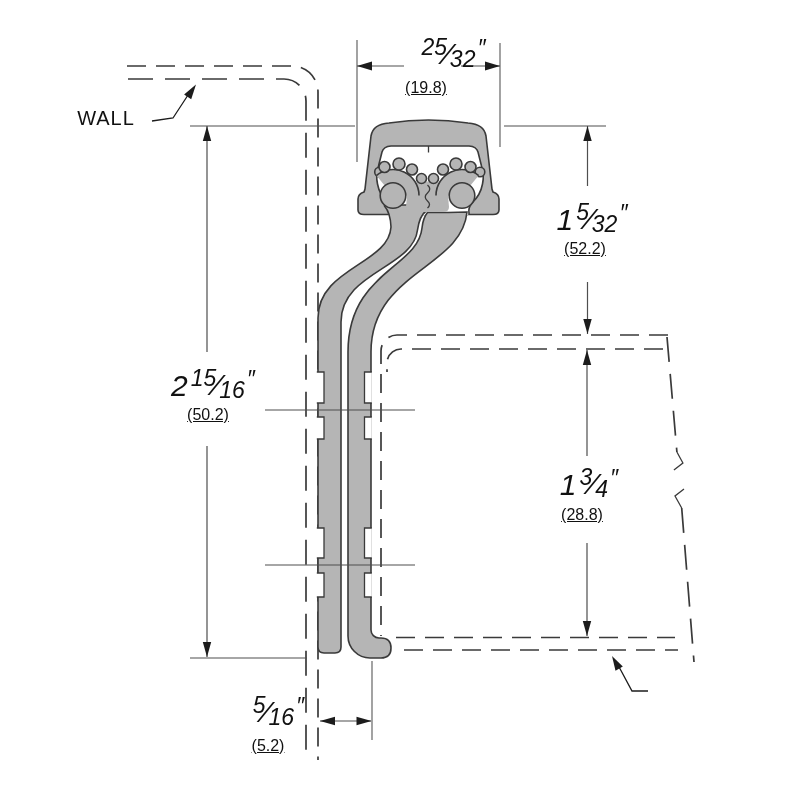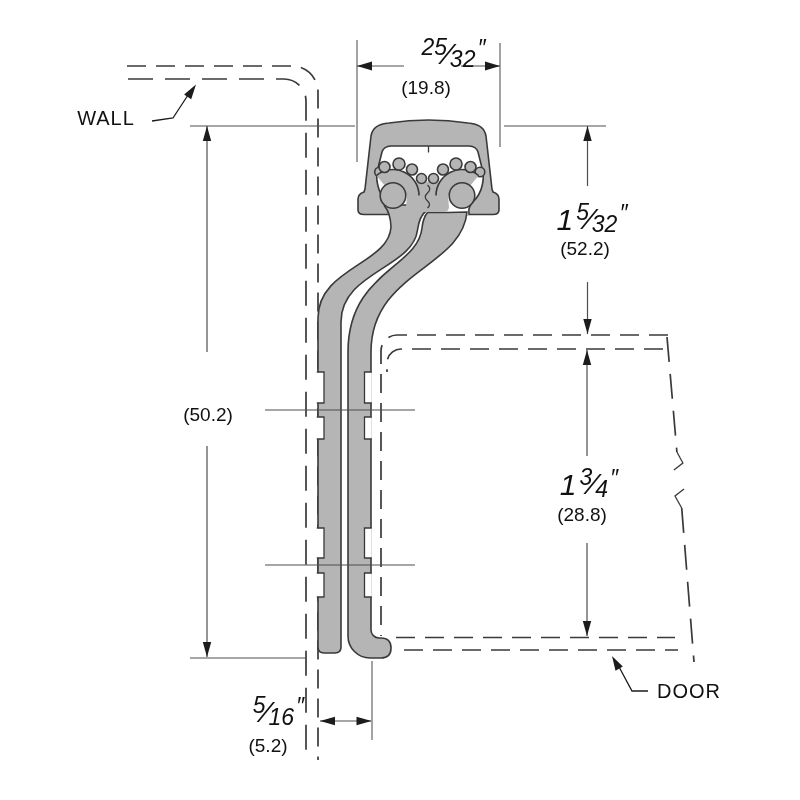--- a/index.html
+++ b/index.html
@@ -22,21 +22,21 @@
   .dimline{fill:none;stroke:var(--dim);stroke-width:1.2;}
   .arrow{fill:#1c1c1c;stroke:none;}
   .leader{fill:none;stroke:#1c1c1c;stroke-width:1.3;}
   .dim-frac{position:absolute;transform:translate(-50%,-50%);white-space:nowrap;
     font-size:30px;line-height:1;color:var(--ink);font-style:italic;}
   .whole{margin-right:3px;}
   .num{font-size:23px;vertical-align:10px;}
   .fslash{font-size:29px;vertical-align:1px;margin:0 -1px;}
   .den{font-size:23px;vertical-align:-2px;}
   .inch{font-size:23px;vertical-align:9px;margin-left:2px;letter-spacing:-2px;}
-  .metric{position:absolute;transform:translate(-50%,-50%);font-size:19px;white-space:nowrap;color:var(--ink);}
+  .metric{position:absolute;transform:translate(-50%,-50%);font-size:16px;white-space:nowrap;color:var(--ink);text-decoration:underline;}
   .big-label{position:absolute;transform:translate(-50%,-50%);font-size:20px;letter-spacing:1px;color:var(--ink);}
 </style>
 </head>
 <body>
 
 <div id="stage">
 
   <svg width="800" height="800" viewBox="0 0 800 800">
 
     <g>
@@ -158,28 +158,28 @@
 
     <g>
       <path class="leader" d="M 152,121 L 173,118 L 190,92"></path>
       <polygon class="arrow" points="196,84.5 191.2,99.3 184.1,94.4"></polygon>
       <path class="leader" d="M 648,691 L 632,691 L 618,665"></path>
       <polygon class="arrow" points="612,656 622.8,666.5 615.5,670.7"></polygon>
     </g>
   </svg>
 
   <div class="big-label" style="left:106px;top:118px">WALL</div>
-  <div class="big-label" style="left:689px;top:691px">DOOR</div>
 
   <div class="dim-frac" style="left:451px;top:53px"><span class="whole"></span><span class="num">25</span><span class="fslash">⁄</span><span class="den">32</span><span class="inch">″</span></div>
   <div class="metric" style="left:426px;top:88px">(19.8)</div>
 
   <div class="dim-frac" style="left:591px;top:218px"><span class="whole">1</span><span class="num">5</span><span class="fslash">⁄</span><span class="den">32</span><span class="inch">″</span></div>
   <div class="metric" style="left:585px;top:249px">(52.2)</div>
 
+  <div class="dim-frac" style="left:212px;top:384px"><span class="whole">2</span><span class="num">15</span><span class="fslash">⁄</span><span class="den">16</span><span class="inch">″</span></div>
   <div class="metric" style="left:208px;top:415px">(50.2)</div>
 
   <div class="dim-frac" style="left:588px;top:483px"><span class="whole">1</span><span class="num">3</span><span class="fslash">⁄</span><span class="den">4</span><span class="inch">″</span></div>
   <div class="metric" style="left:582px;top:515px">(28.8)</div>
 
   <div class="dim-frac" style="left:276px;top:711px"><span class="whole"></span><span class="num">5</span><span class="fslash">⁄</span><span class="den">16</span><span class="inch">″</span></div>
   <div class="metric" style="left:268px;top:746px">(5.2)</div>
 
 </div>
 

